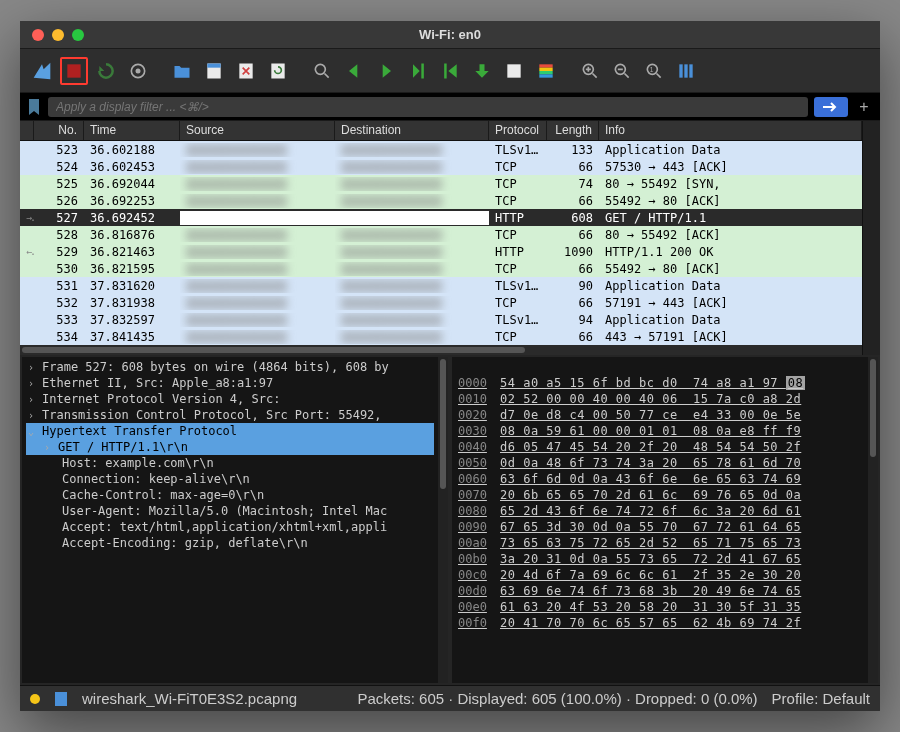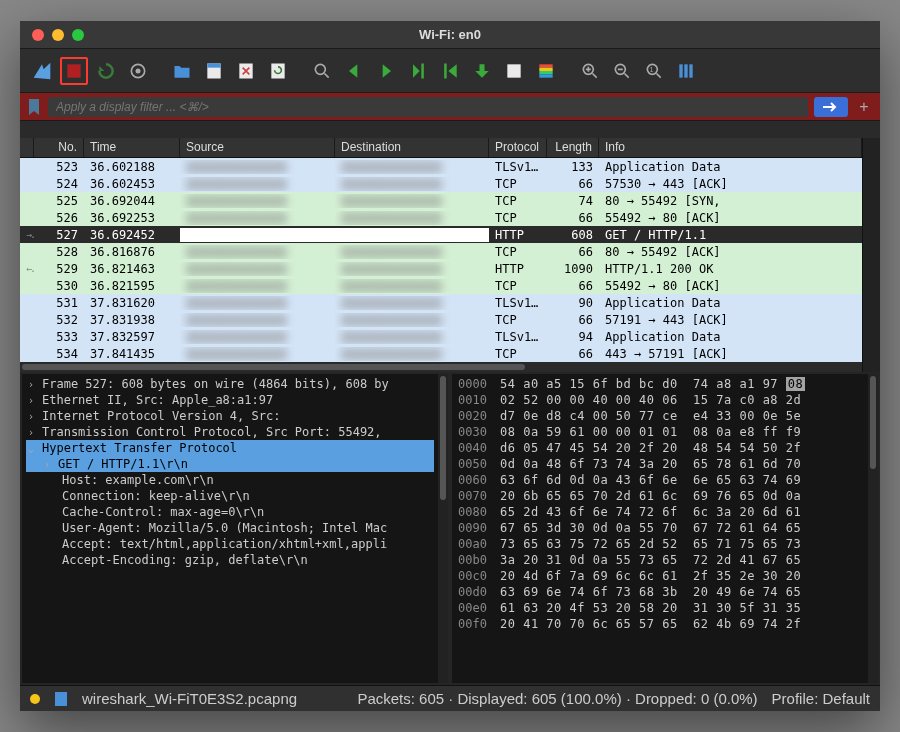--- a/index.html
+++ b/index.html
@@ -62,21 +62,21 @@
     }
     .tb-btn svg { width: 20px; height: 20px; }
     .tb-sep { width: 8px; }
     .stop-highlight {
       border: 2px solid #ff3b30;
       padding: 2px;
       border-radius: 2px;
     }
     .filter-bar {
       height: 28px;
-      background: #7f1d1d;
+      background: #000000;
       display: flex;
       align-items: center;
       padding: 0 6px;
       gap: 6px;
       border-bottom: 1px solid #1a1a1a;
     }
     .bookmark-icon {
       width: 16px; height: 20px;
       display: flex; align-items: center; justify-content: center;
     }
@@ -152,21 +152,20 @@
     .col-proto { width: 58px; }
     .col-len { width: 52px; text-align: right; }
     .col-info { flex: 1; }
     .minimap {
       width: 18px;
       background: #222;
       border-left: 1px solid #111;
     }
     .packet-container {
       display: flex;
-      margin-top: 17px;
     }
     .packet-main {
       flex: 1;
       overflow: hidden;
     }
     .hscroll {
       height: 10px;
       background: #2a2a2a;
       display:flex;
       align-items:center;
@@ -210,24 +209,25 @@
       padding-left: 2px;
     }
     .tree-line.hl { background: #5aa0e0; color: #000; }
     .tree-line.hl-child { background: #5aa0e0; color: #000; padding-left: 18px; }
     .tree-line.child { padding-left: 36px; }
     .disclosure { width: 10px; display: inline-block; color: #aaa; font-size: 10px; }
     .pane-scroll { width: 10px; background: #222; display:flex; flex-direction:column; }
     .pane-scroll-thumb { background: #555; border-radius: 3px; width: 6px; margin: 2px auto; }
     .hex-content {
       flex: 1;
-      padding: 2px 6px;
+      padding: 18px 6px;
       overflow: hidden;
       white-space: pre;
       line-height: 16px;
+      text-decoration: underline;
     }
     .hex-line { display: flex; gap: 10px; height: 16px; }
     .hex-offset { color: #888; width: 32px; }
     .hex-bytes { flex: 1; letter-spacing: 0.5px; }
     .hex-bytes span.hl { background: #a3a3a3; color: #000; padding: 0 2px; }
     .status-bar {
       height: 26px;
       background: #303030;
       display: flex;
       align-items: center;

